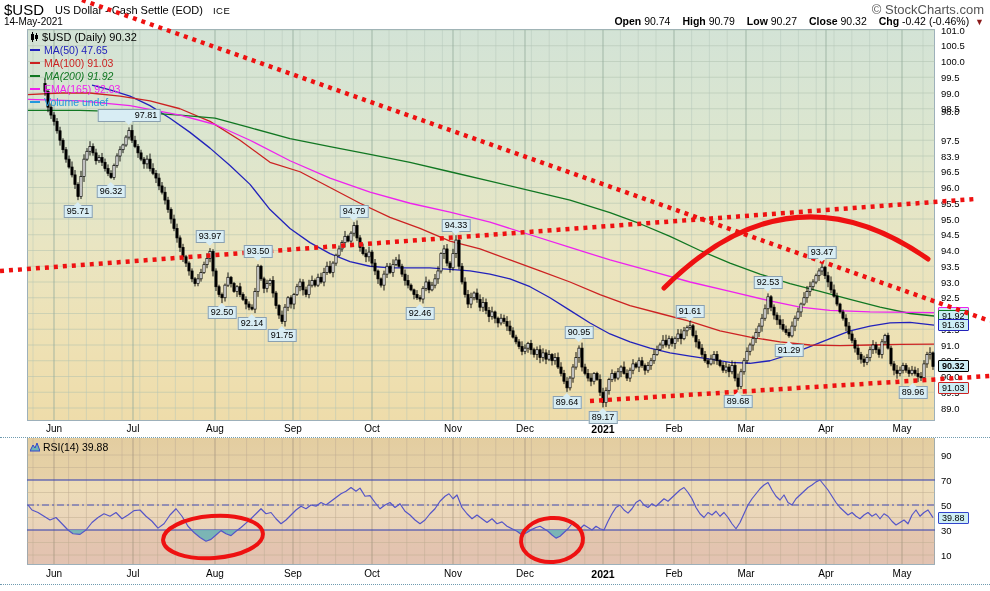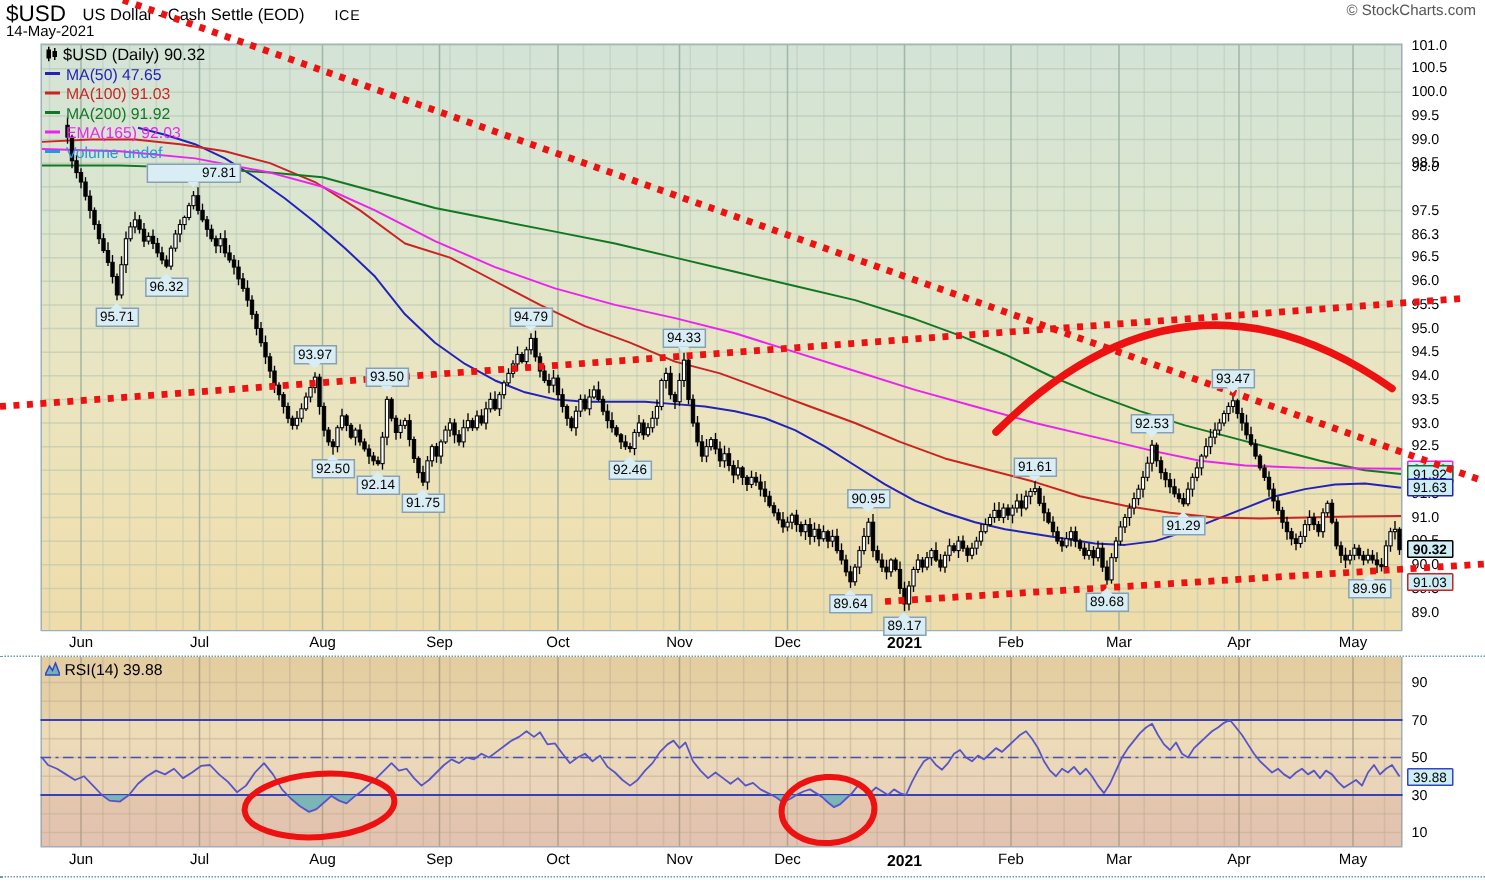--- a/index.html
+++ b/index.html
@@ -8,22 +8,22 @@
   .panel{position:absolute;border:1px solid #9db0ba;box-sizing:border-box;z-index:0;}
   #main-panel{left:27px;top:29px;width:908px;height:392px;
     background:linear-gradient(to bottom,#d3e3d6 0%,#dce6cf 28%,#e9e5c2 55%,#eee1b4 80%,#eedcaa 100%);}
   #rsi-panel{left:27px;top:437px;width:908px;height:128px;
     background:linear-gradient(to bottom,#e9d6ad 0%,#eddcb8 40%,#e9d2ba 75%,#e6cec0 100%);}
   .rsi-zone{position:absolute;left:27px;width:908px;z-index:0;}
   #overlay{position:absolute;left:0;top:0;z-index:2;pointer-events:none;}
   .hdr{position:absolute;z-index:1;white-space:nowrap;}
   #title-sym{left:4px;top:1px;font-size:15px;font-weight:normal;}
   #title-desc{left:55px;top:4px;font-size:11px;}
-  #title-exch{font-size:9.5px;margin-left:20px;letter-spacing:.5px;}
-  #copyright{right:6px;top:2px;font-size:10px;color:#555;}
+  #title-exch{font-size:9.5px;margin-left:10px;letter-spacing:.5px;}
+  #copyright{right:6px;top:2px;font-size:13px;color:#555;}
   #date-row{left:4px;top:16px;font-size:10px;}
   #quote-row{right:6px;top:15px;font-size:10.5px;}
   #quote-row b{margin-left:9px;}
   #quote-row .tri{color:#8b1a1a;font-size:9px;margin-left:3px;}
   .legend{position:absolute;z-index:3;white-space:nowrap;font-size:10.5px;}
   .legend .sw{display:inline-block;width:10px;height:2px;margin-right:4px;vertical-align:3px;}
   #leg-main{left:30px;top:31px;font-size:11px;}
   .lrow{position:absolute;left:30px;z-index:3;}
   #rsi-leg{left:30px;top:441px;font-size:10.5px;z-index:3;position:absolute;white-space:nowrap;}
   .strip{position:absolute;left:0;width:990px;z-index:1;background:#fff;}
@@ -81,54 +81,67 @@
       <span class="month" style="left: 826px;">Apr</span>
       <span class="month" style="left: 902px;">May</span>
     </div>
 
   <div class="hdr" id="title-sym">$USD</div>
   <div class="hdr" id="title-desc">
     <span>US Dollar - Cash Settle (EOD)</span><span id="title-exch">ICE</span>
   </div>
   <div class="hdr" id="copyright">© StockCharts.com</div>
   <div class="hdr" id="date-row">14-May-2021</div>
+  <div class="hdr" id="quote-row">
+    <b>Open</b>
+    <span>90.74</span>
+    <b>High</b>
+    <span>90.79</span>
+    <b>Low</b>
+    <span>90.27</span>
+    <b>Close</b>
+    <span>90.32</span>
+    <b>Chg</b>
+    <span>-0.42 (-0.46%)</span>
+    <span class="tri">▼</span>
+  </div>
 
   <div class="legend" id="leg-main">
     <svg width="9" height="10" style="vertical-align:-1px">
         <rect x="1" y="2" width="3" height="6" fill="#000"></rect>
         <line x1="2.5" y1="0" x2="2.5" y2="10" stroke="#000"></line>
         <rect x="5" y="3" width="3" height="4" fill="#000"></rect>
         <line x1="6.5" y1="1" x2="6.5" y2="9" stroke="#000"></line>
       </svg>
     <span>$USD (Daily) 90.32</span>
   </div>
   <div id="legend-rows">
       <div class="lrow legend" style="top: 44px;"><span class="sw" style="background: rgb(34, 34, 187);"></span><span style="color: rgb(34, 34, 187);">MA(50) 47.65</span></div>
       <div class="lrow legend" style="top: 57px;"><span class="sw" style="background: rgb(204, 34, 34);"></span><span style="color: rgb(204, 34, 34);">MA(100) 91.03</span></div>
-      <div class="lrow legend" style="top: 70px;"><span class="sw" style="background: rgb(17, 119, 34);"></span><span style="color: rgb(17, 119, 34);">MA(200) 91.92</span></div>
+      <div class="lrow legend" style="top: 70px;"><span class="sw" style="background: rgb(17, 119, 34);"></span><span style="color: rgb(17, 119, 34); font-style: italic;">MA(200) 91.92</span></div>
       <div class="lrow legend" style="top: 83px;"><span class="sw" style="background: rgb(238, 34, 238);"></span><span style="color: rgb(238, 34, 238);">EMA(165) 92.03</span></div>
       <div class="lrow legend" style="top: 96px;"><span class="sw" style="background: rgb(34, 153, 221);"></span><span style="color: rgb(34, 153, 221);">Volume undef</span></div>
     </div>
   <div id="rsi-leg">
     <svg width="10" height="10" style="vertical-align:-1px">
         <polygon points="0,9 3,3 5,6 7,1 10,9" fill="#6fb3b6" stroke="#3344cc" stroke-width="1"></polygon>
       </svg>
     <span>RSI(14) 39.88</span>
   </div>
 
   <div id="gen">
       <div class="ylab" style="top: 24.5px;">101.0</div>
       <div class="ylab" style="top: 40.25px;">100.5</div>
       <div class="ylab" style="top: 56px;">100.0</div>
       <div class="ylab" style="top: 71.75px;">99.5</div>
       <div class="ylab" style="top: 87.5px;">99.0</div>
       <div class="ylab" style="top: 103.25px;">98.5</div>
       <div class="ylab" style="top: 106px; font-style: italic;">98.0</div>
       <div class="ylab" style="top: 134.75px;">97.5</div>
-      <div class="ylab" style="top: 150.5px;">86.3</div>
+      <div class="ylab" style="top: 150.5px;">83.9</div>
       <div class="ylab" style="top: 166.25px;">96.5</div>
       <div class="ylab" style="top: 182px;">96.0</div>
       <div class="ylab" style="top: 197.75px;">95.5</div>
       <div class="ylab" style="top: 213.5px;">95.0</div>
       <div class="ylab" style="top: 229.25px;">94.5</div>
       <div class="ylab" style="top: 245px;">94.0</div>
       <div class="ylab" style="top: 260.75px;">93.5</div>
       <div class="ylab" style="top: 276.5px;">93.0</div>
       <div class="ylab" style="top: 292.25px;">92.5</div>
       <div class="ylab" style="top: 308px;">92.0</div>

